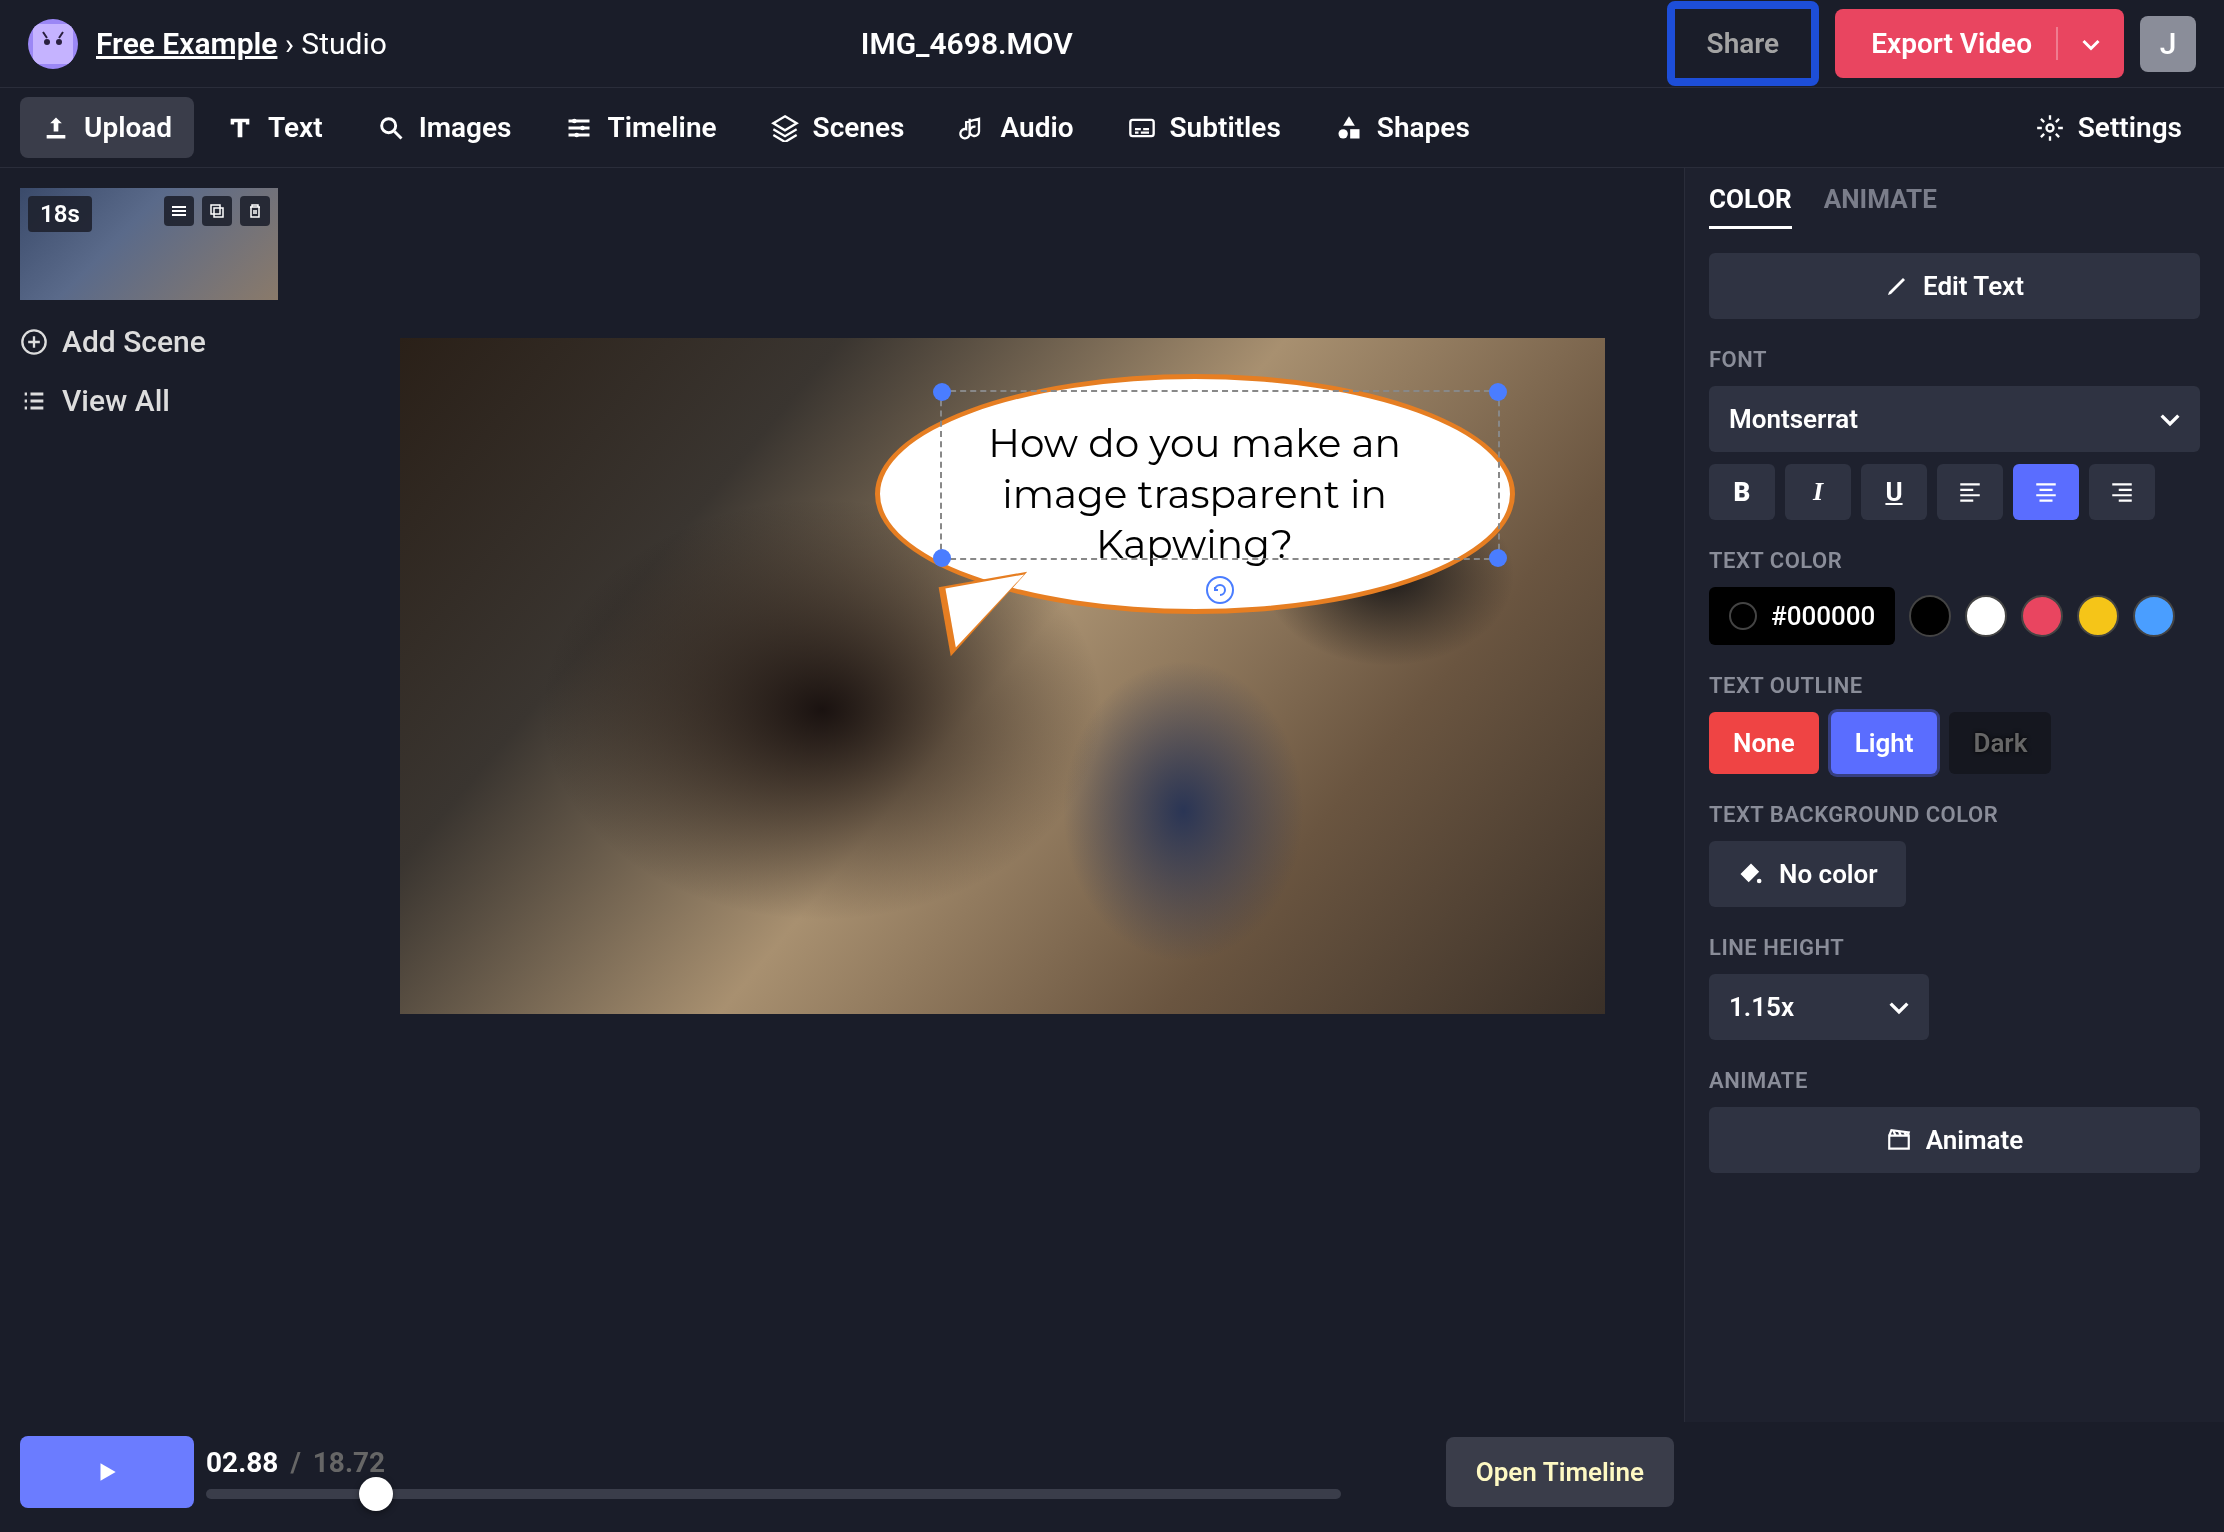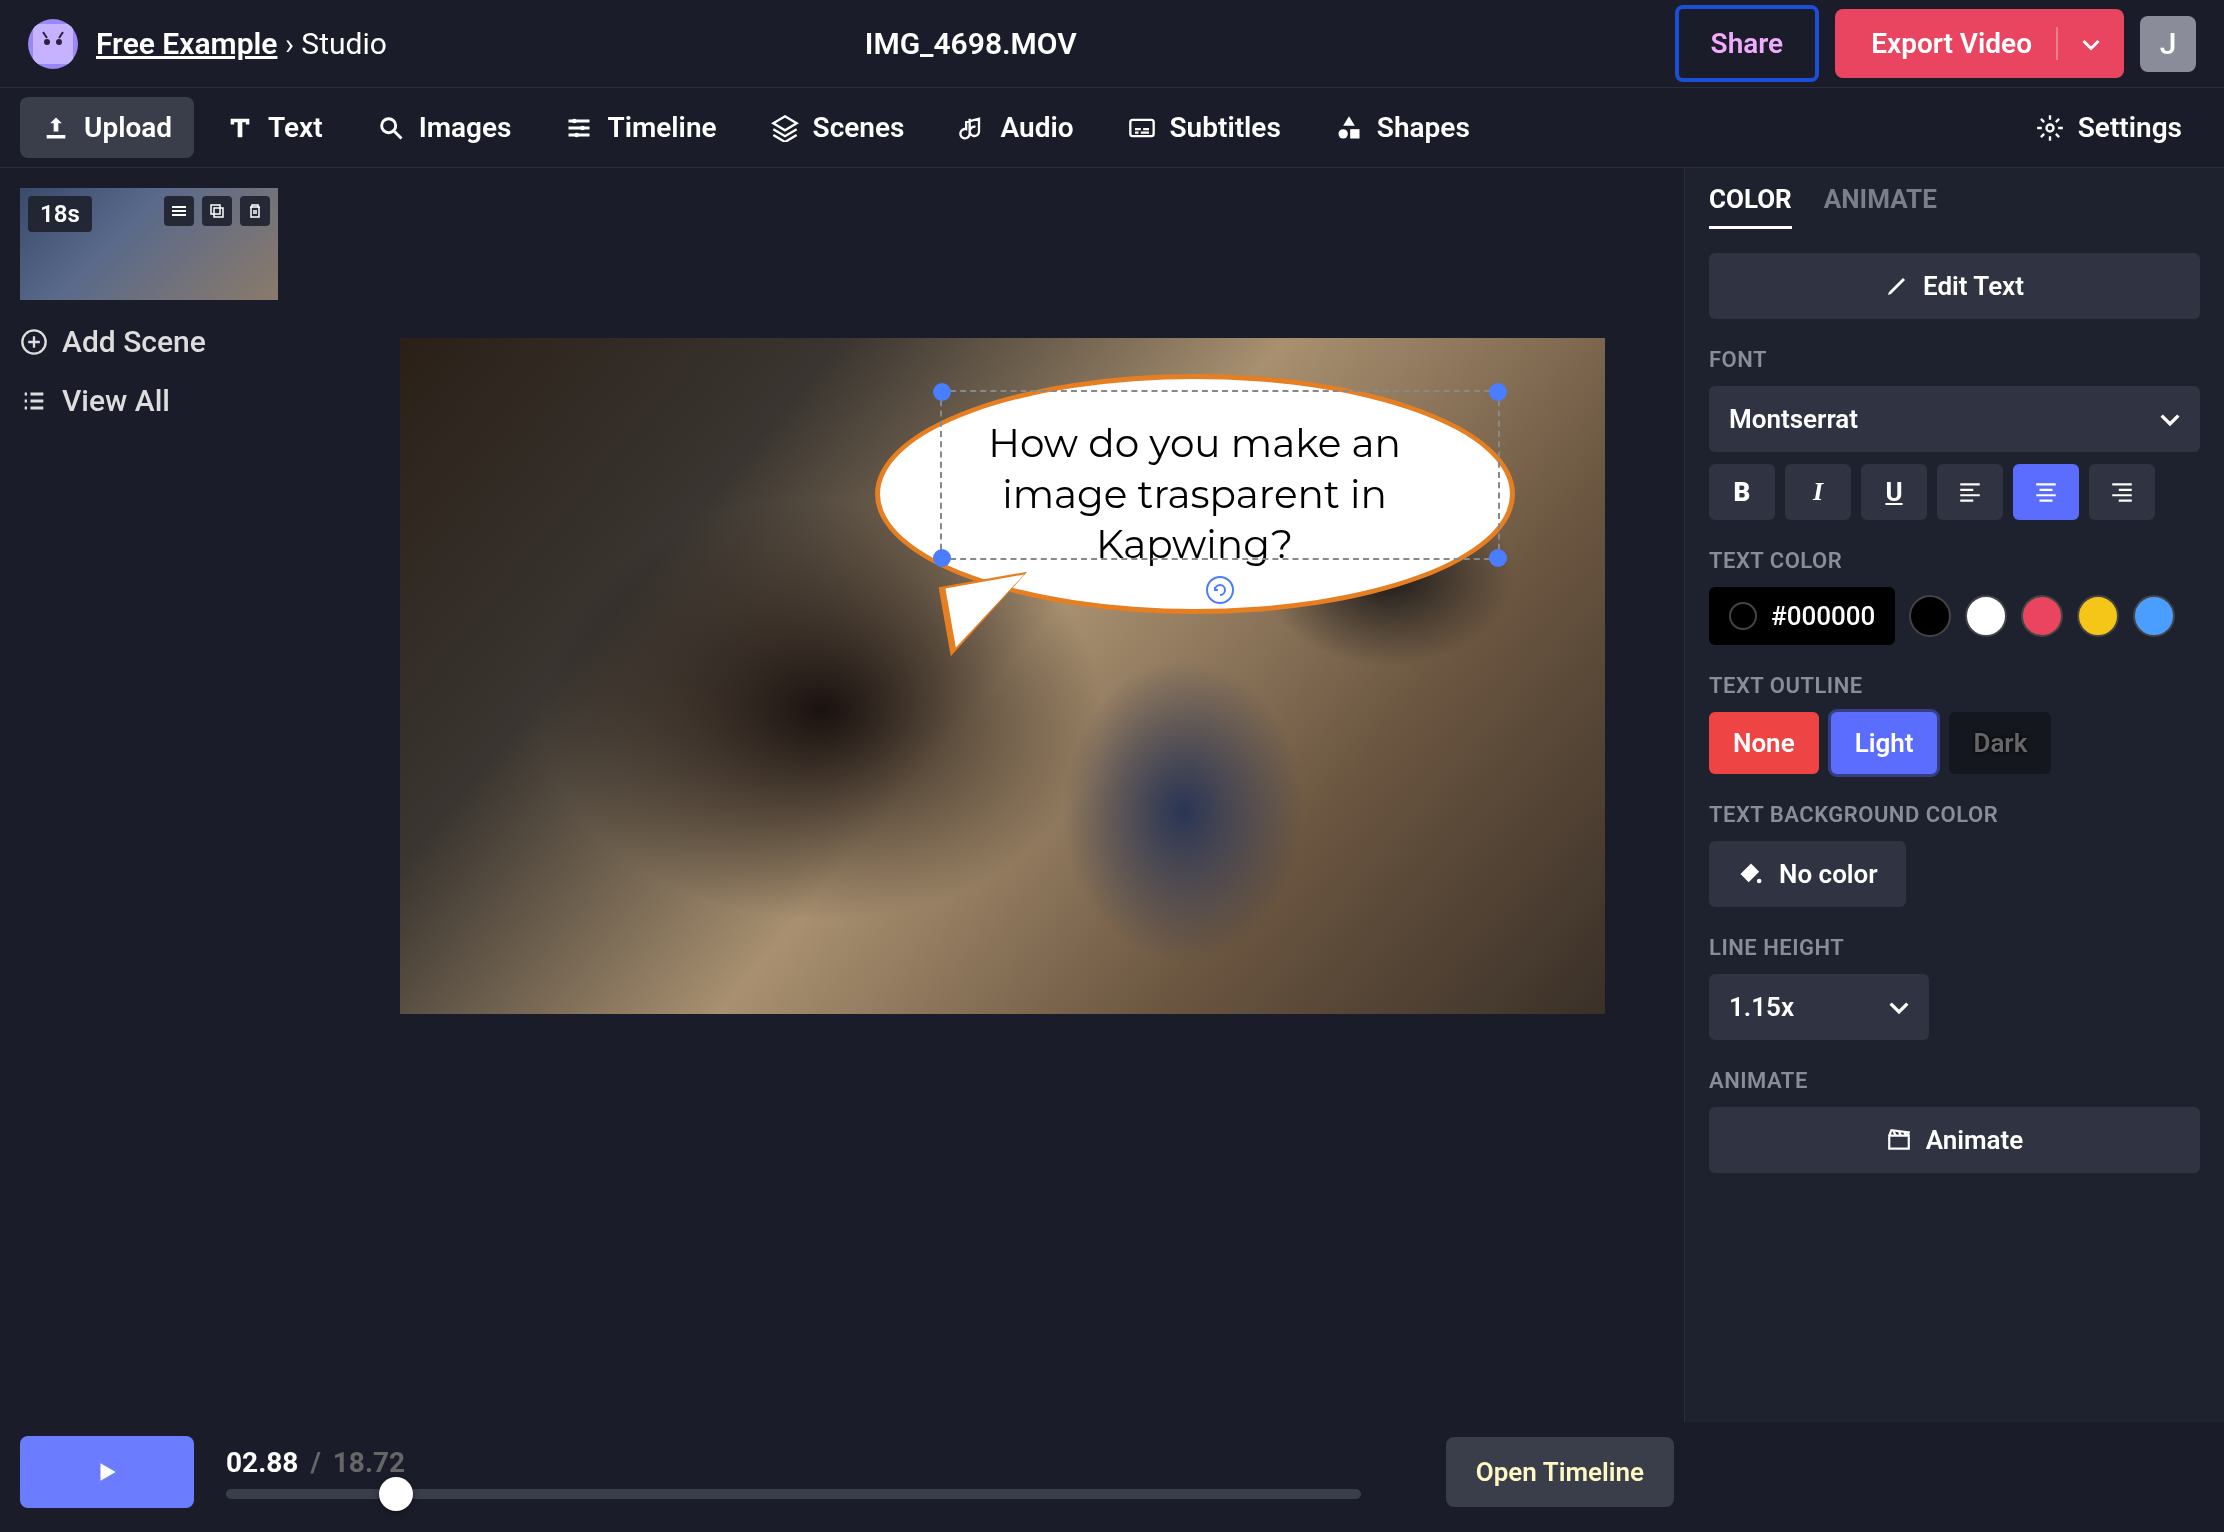--- a/index.html
+++ b/index.html
@@ -5,21 +5,21 @@
 *{box-sizing:border-box;margin:0;padding:0;font-family:-apple-system,BlinkMacSystemFont,"Segoe UI",Roboto,sans-serif}
 body{background:#1a1d29;color:#fff;width:2224px;height:1532px;overflow:hidden}
 .header{height:88px;display:flex;align-items:center;padding:0 28px;border-bottom:1px solid #2a2d3a}
 .avatar-img{width:50px;height:50px;border-radius:50%;background:#9b87f5;margin-right:18px;display:flex;align-items:center;justify-content:center;overflow:hidden}
 .avatar-img svg{width:40px;height:40px}
 .breadcrumb{font-size:30px;font-weight:400;color:#fff}
 .breadcrumb .link{text-decoration:underline;font-weight:600}
 .file-title{flex:1;text-align:center;font-size:30px;font-weight:600;margin-left:-120px}
 .header-actions{display:flex;gap:16px;align-items:center}
 .btn{padding:18px 32px;border-radius:8px;font-size:28px;font-weight:600;cursor:pointer;border:none}
-.btn-share{background:transparent;border:4px solid #1d4ed8;color:#f0abfc}
+.btn-share{background:transparent;border:8px solid #1d4ed8;color:#a3a3a3}
 .btn-export{background:#e94560;color:#fff;display:flex;gap:24px;padding:18px 0 18px 36px}
 .btn-export .caret{border-left:2px solid rgba(255,255,255,0.3);padding:0 24px}
 .user-badge{width:56px;height:56px;border-radius:8px;background:#8a8d99;color:#fff;display:flex;align-items:center;justify-content:center;font-size:30px;font-weight:500}
 .toolbar{height:80px;display:flex;align-items:center;padding:0 20px;gap:10px;border-bottom:1px solid #2a2d3a}
 .tool-btn{display:flex;align-items:center;gap:14px;padding:14px 22px;border-radius:8px;font-size:28px;font-weight:600;cursor:pointer;color:#fff}
 .tool-btn.active{background:#3a3d4a}
 .tool-btn svg{width:28px;height:28px;fill:#fff}
 .spacer{flex:1}
 .main{display:flex;height:calc(100% - 168px - 110px)}
 .left-panel{width:320px;padding:20px;position:relative}
@@ -56,21 +56,21 @@
 .fmt-btn svg{width:26px;height:26px;fill:#fff}
 .color-row{display:flex;align-items:center;gap:14px;margin-top:6px}
 .color-swatch{width:42px;height:42px;border-radius:50%;border:2px solid #444;cursor:pointer}
 .color-input{background:#000;border-radius:6px;display:flex;align-items:center;padding:14px 20px;gap:14px}
 .color-input .dot{width:28px;height:28px;border-radius:50%;background:#000;border:2px solid #444}
 .color-input span{font-size:26px;font-weight:500}
 .seg-row{display:flex;gap:12px}
 .seg-btn{background:#ef4444;border:none;color:#fff;padding:16px 24px;border-radius:6px;font-size:26px;font-weight:600;cursor:pointer}
 .seg-btn.active{background:#5a6dff;box-shadow:0 0 0 3px rgba(90,109,255,0.4)}
 .seg-btn.dark-label{color:#666}
-.footer{height:110px;display:flex;align-items:center;padding:0 20px 10px;gap:32px}
+.footer{height:110px;display:flex;align-items:center;padding:0 20px 10px;gap:12px}
 .play-btn{width:174px;height:72px;background:#6b7cff;border:none;border-radius:8px;display:flex;align-items:center;justify-content:center;cursor:pointer}
 .play-btn svg{width:26px;height:26px;fill:#fff}
 .time-area{flex:1}
 .time-text{font-size:28px;font-weight:700;font-family:monospace;margin-bottom:10px}
 .time-text .cur{color:#fff}.time-text .sep{color:#666;margin:0 12px}.time-text .tot{color:#666}
 .time-slider{width:100%;max-width:1135px;height:10px;background:#3a3d4a;border-radius:5px;position:relative}
 .time-slider .thumb{position:absolute;left:15%;top:50%;transform:translate(-50%,-50%);width:34px;height:34px;background:#fff;border-radius:50%;box-shadow:0 2px 6px rgba(0,0,0,0.4)}
 .open-timeline{background:#3a3d4a;border:none;color:#fef9c3;padding:20px 30px;border-radius:8px;font-size:26px;font-weight:600;cursor:pointer;margin-right:530px}
 .small-select{width:220px}
 </style>

